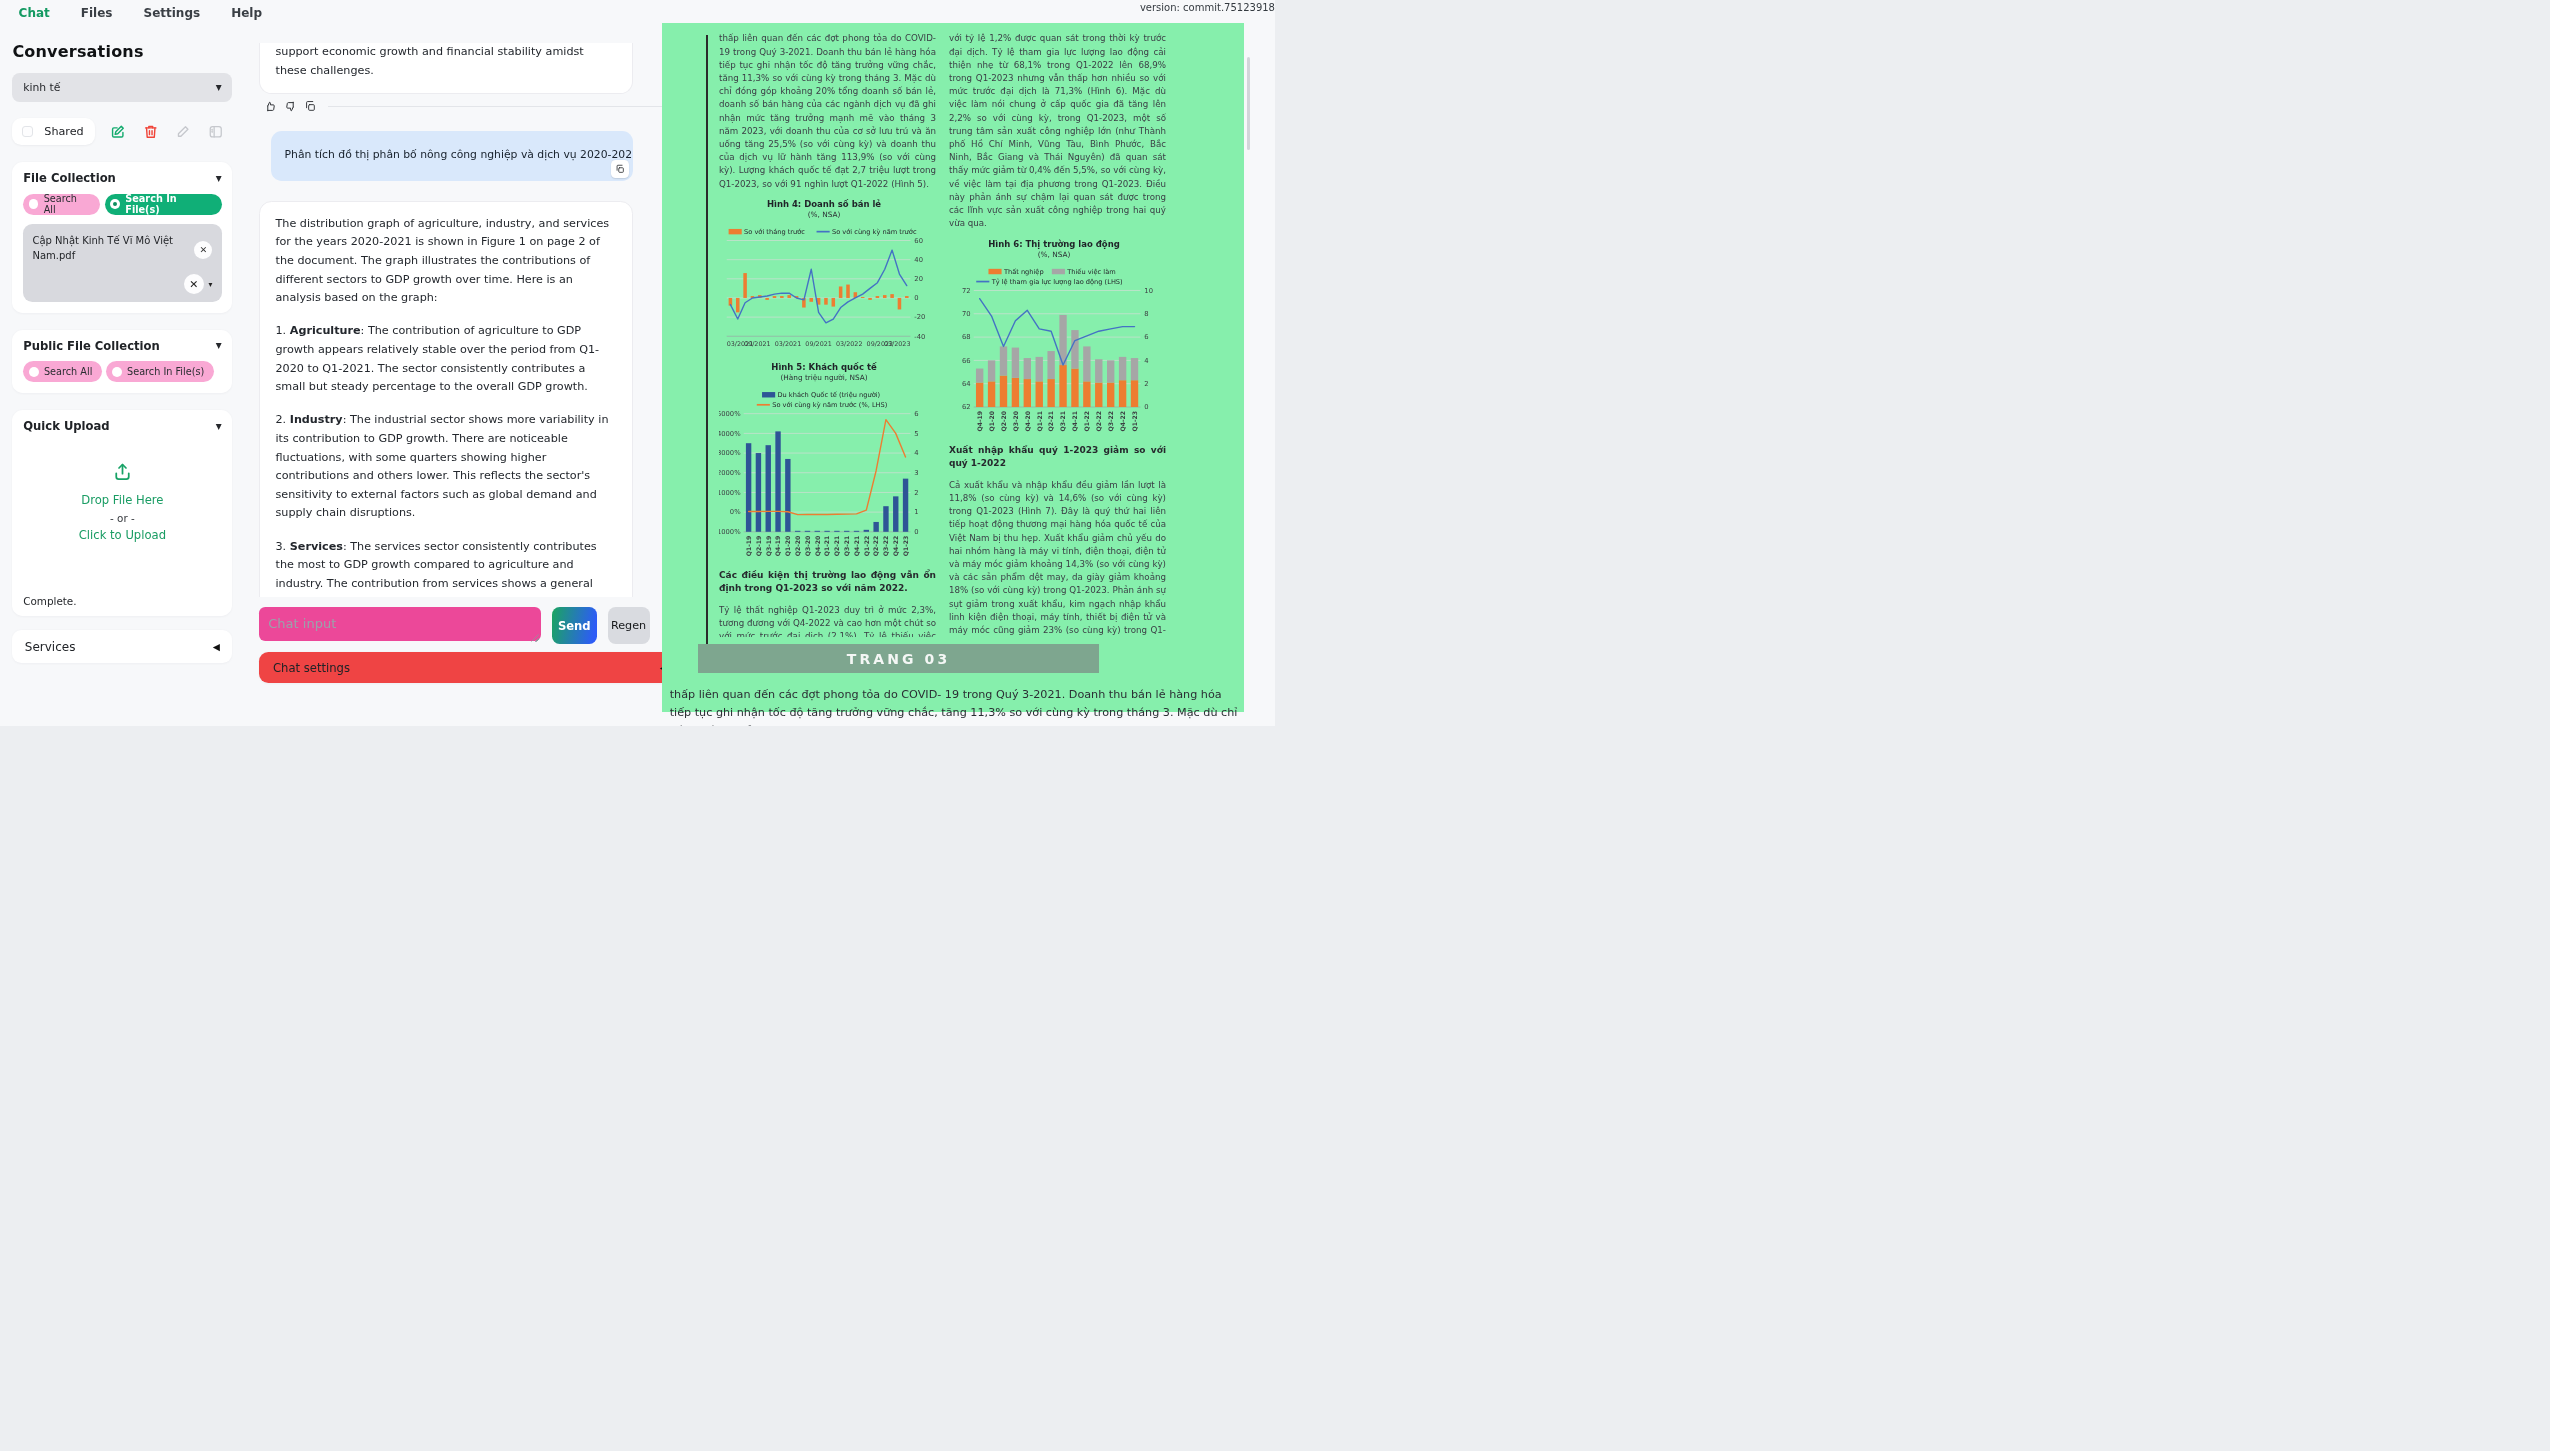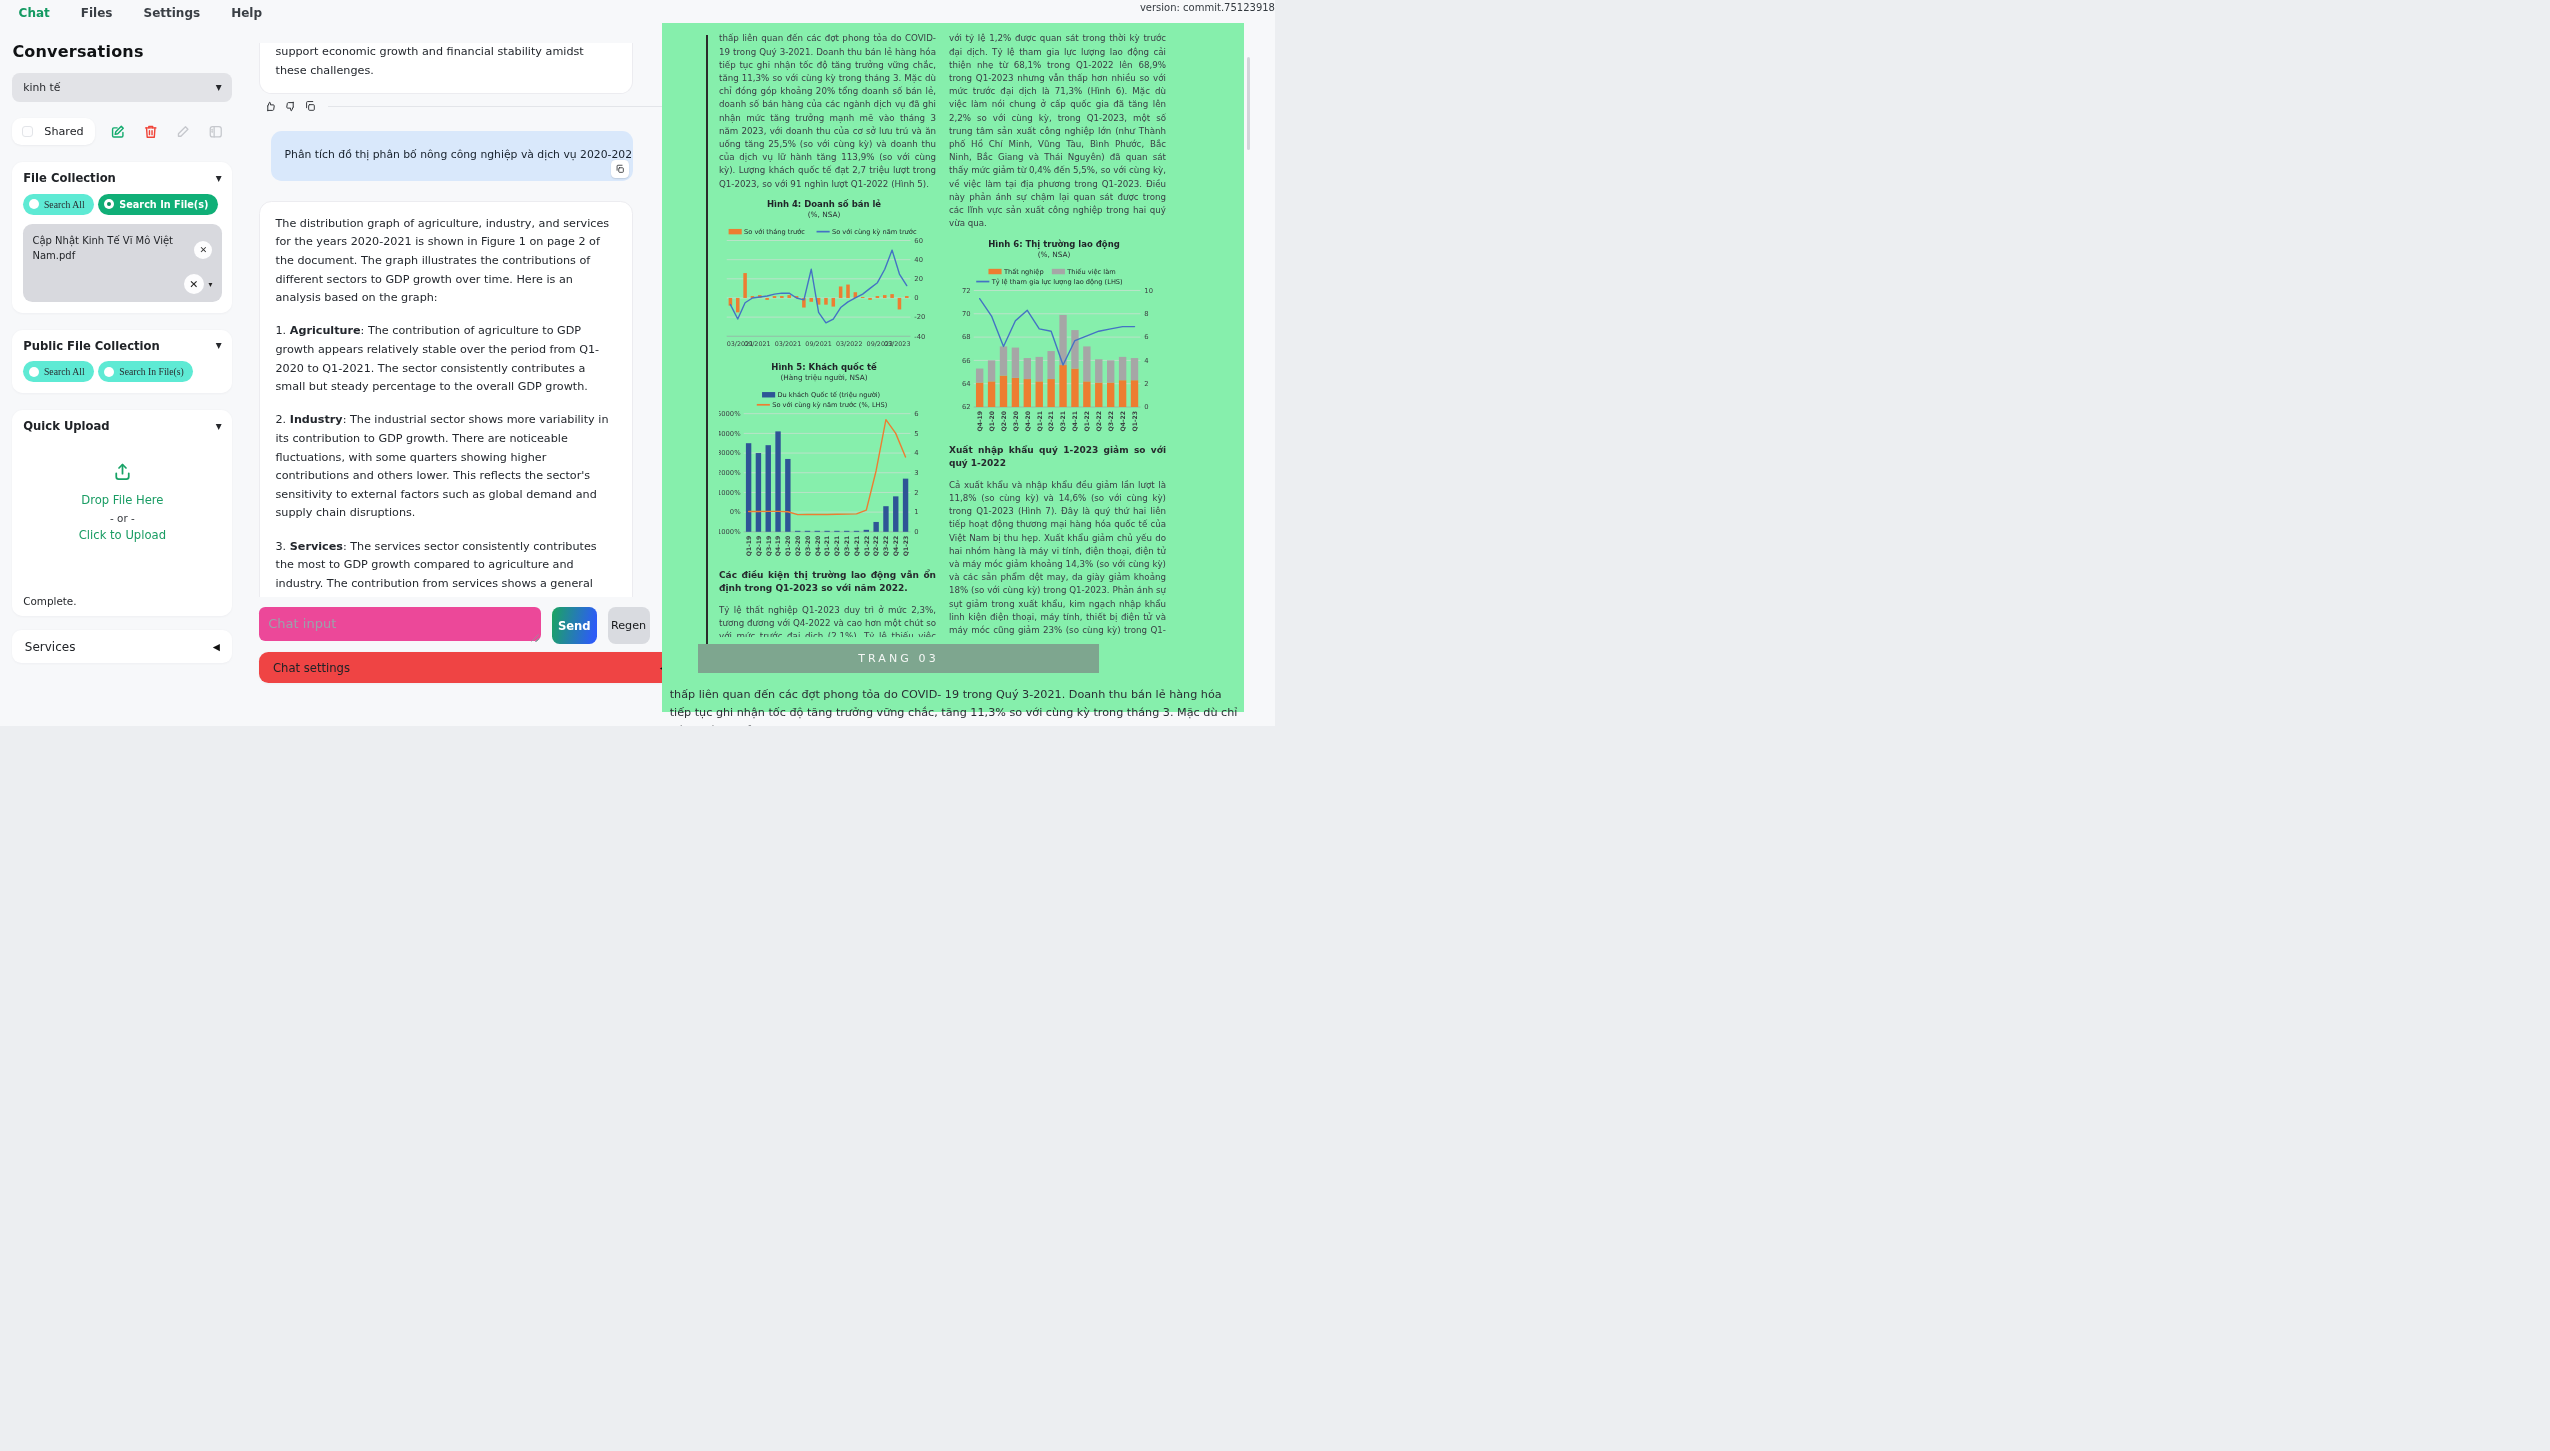--- a/index.html
+++ b/index.html
@@ -27,21 +27,21 @@
   .panel{ background:#fff; border-radius:10.8px; padding:9.3px 10.8px 10.8px; margin-top:17px;
     box-shadow:0 0.8px 2.3px rgba(20,20,40,.04); }
   .panel-head{ display:flex; align-items:center; justify-content:space-between; }
   .panel-head .ttl{ font-size:11.6px; font-weight:bold; color:#202327; }
   .pill-row{ display:flex; gap:4.6px; margin-top:8.5px; }
   .pill{ height:21px; border-radius:10.4px; display:flex; align-items:center; gap:5.4px;
     padding:0 9.3px 0 5.4px; font-size:9.7px; cursor:pointer; }
   .pill .radio{ width:10px; height:10px; border-radius:50%; background:#fff; position:relative;}
   .pill .radio.on::after{ content:""; position:absolute; left:3.1px; top:3.1px; width:3.9px; height:3.9px;
     border-radius:50%; background:#0d8f5f; }
-  .pill.gray{ background:#5eead4; color:#2a2d31;font-family:Liberation Serif, serif; }
+  .pill.gray{ background:#f9a8d4; color:#2a2d31; }
   .pill.green{ background:#10af77; color:#fff; font-weight:bold; }
   .file-chip{ margin-top:9.3px; background:#d8d9de; border-radius:9.3px; padding:9.3px 9.3px 7.7px; position:relative; }
   .file-chip .fname{ font-size:10px; color:#1f2125; width:155px; line-height:1.5; }
   .chip-x{ position:absolute; right:9.3px; top:17px; width:18px; height:18px; border-radius:50%;
     background:#fdfdfe; display:flex; align-items:center; justify-content:center; font-size:9.3px; color:#333; cursor:pointer;}
   .chip-bottom{ display:flex; justify-content:flex-end; align-items:center; gap:4.6px; margin-top:10.8px; }
   .chip-x2{ width:20px; height:20px; border-radius:50%; background:#fdfdfe; display:flex; align-items:center;
     justify-content:center; font-size:10.8px; font-weight:bold; color:#222; cursor:pointer;}
   .upload-area{ text-align:center; padding:29px 0 7.7px; }
   .upload-area .drop{ color:#199c63; font-size:11.6px; margin-top:7.7px; }
@@ -89,21 +89,21 @@
   .doc-page{ position:absolute; left:0; top:23px; width:582px; height:689px; background:#86efac; }
   .doc-edge{ position:absolute; left:44px; top:12.4px; width:1.5px; height:638px; background:#2b2b2b; }
   .doc-cols{ position:absolute; left:57px; top:9.3px; width:447px; height:605px; overflow:hidden;
     display:flex; gap:13px; }
   .doc-col{ width:217px; overflow:hidden; }
   .doc-col p{ font-size:8.7px; line-height:1.52; color:#3b4046; text-align:justify; margin-bottom:6.2px;}
   .doc-col h4{ font-size:9px; line-height:1.5; color:#26292d; text-align:justify; margin:6.2px 0 7.7px; }
   .chart-block{ margin:3.1px 0 4.6px; }
   .banner{ position:absolute; left:36px; top:621px; width:401px; height:29px; background:#7ea68f;
     display:flex; align-items:center; justify-content:center; }
-  .banner span{ color:#f4f7f5; font-size:11px; font-weight:normal; letter-spacing:3.1px; }
+  .banner span{ color:#f4f7f5; font-size:14px; font-weight:bold; letter-spacing:3.1px; }
   .doc-extract{ position:absolute; left:7.7px; top:686px; width:574px; font-size:11.2px; line-height:1.62;
     color:#2a2e33; }
   .doc-vscroll{ position:absolute; left:1247px; top:57px; width:3.1px; height:93px; border-radius:1.5px; background:#d3d5da;}
   svg text{ font-family:"DejaVu Sans",sans-serif; }
 </style>
 </head>
 <body>
 
 <div id="app">
 

